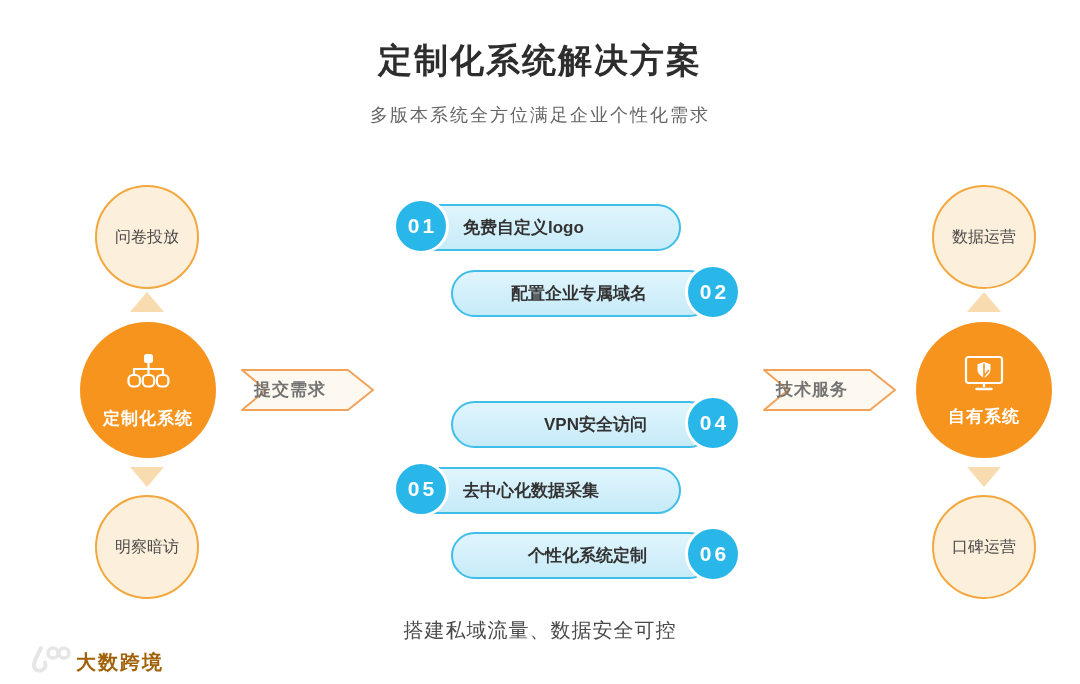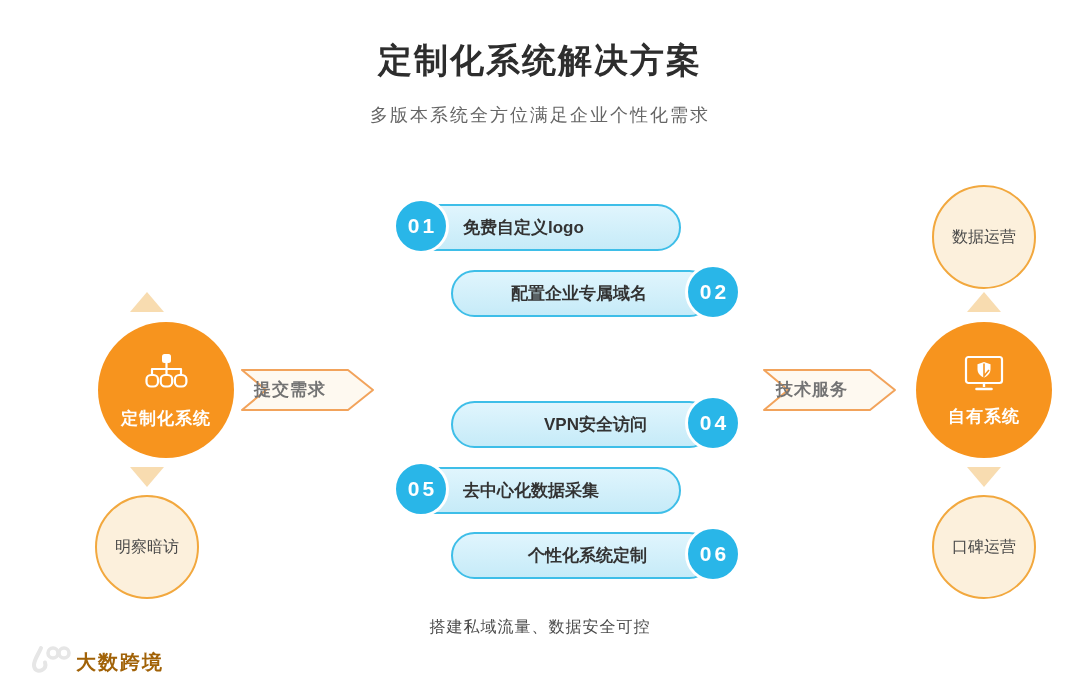--- a/index.html
+++ b/index.html
@@ -12,21 +12,21 @@
   .title {
     position:absolute; top:38px; left:0; width:100%; text-align:center;
     font-size:34px; font-weight:800; color:#2d2d2d; letter-spacing:2px;
   }
   .subtitle {
     position:absolute; top:103px; left:0; width:100%; text-align:center;
     font-size:18px; color:#666; letter-spacing:2px;
   }
   .footer-note {
     position:absolute; top:617px; left:0; width:100%; text-align:center;
-    font-size:16px; color:#4a4a4a; letter-spacing:1px;
+    font-size:20px; color:#4a4a4a; letter-spacing:1px;
   }
   
   .bubble-small {
     position:absolute; width:104px; height:104px; border-radius:50%;
     background:#FCF0DC; border:2px solid #F2A83E;
     display:flex; align-items:center; justify-content:center;
     font-size:16px; color:#4a4a4a;
   }
   .bubble-big {
     position:absolute; width:136px; height:136px; border-radius:50%;
@@ -80,22 +80,25 @@
   .watermark .brand { font-size:20px; font-weight:700; letter-spacing:2px; margin-left:4px; }
 </style>
 </head>
 <body>
 
 <div class="canvas">
 
   <div class="title">定制化系统解决方案</div>
   <div class="subtitle">多版本系统全方位满足企业个性化需求</div>
 
+  <div class="bubble-small" style="left:77px; top:185px;">
+    <span>问卷投放</span>
+  </div>
   <div class="tri-up" style="left:112px; top:292px;"></div>
-  <div class="bubble-big" style="left:80px; top:322px;">
+  <div class="bubble-big" style="left:62px; top:322px;">
     <span>
       <svg width="46" height="46" viewBox="0 0 46 46" fill="none">
         <rect x="19" y="3" width="9" height="9" rx="2.5" fill="#fff"></rect>
         <path d="M23.5 12 V18 M9 18 H38 M9 18 V24 M23.5 18 V24 M38 18 V24" stroke="#fff" stroke-width="2.2" stroke-linecap="round"></path>
         <rect x="3.5" y="24" width="11.5" height="11.5" rx="4.5" stroke="#fff" stroke-width="2.2"></rect>
         <rect x="17.7" y="24" width="11.5" height="11.5" rx="4.5" stroke="#fff" stroke-width="2.2"></rect>
         <rect x="31.9" y="24" width="11.5" height="11.5" rx="4.5" stroke="#fff" stroke-width="2.2"></rect>
       </svg>
     </span>
     <span class="big-label">定制化系统</span>

